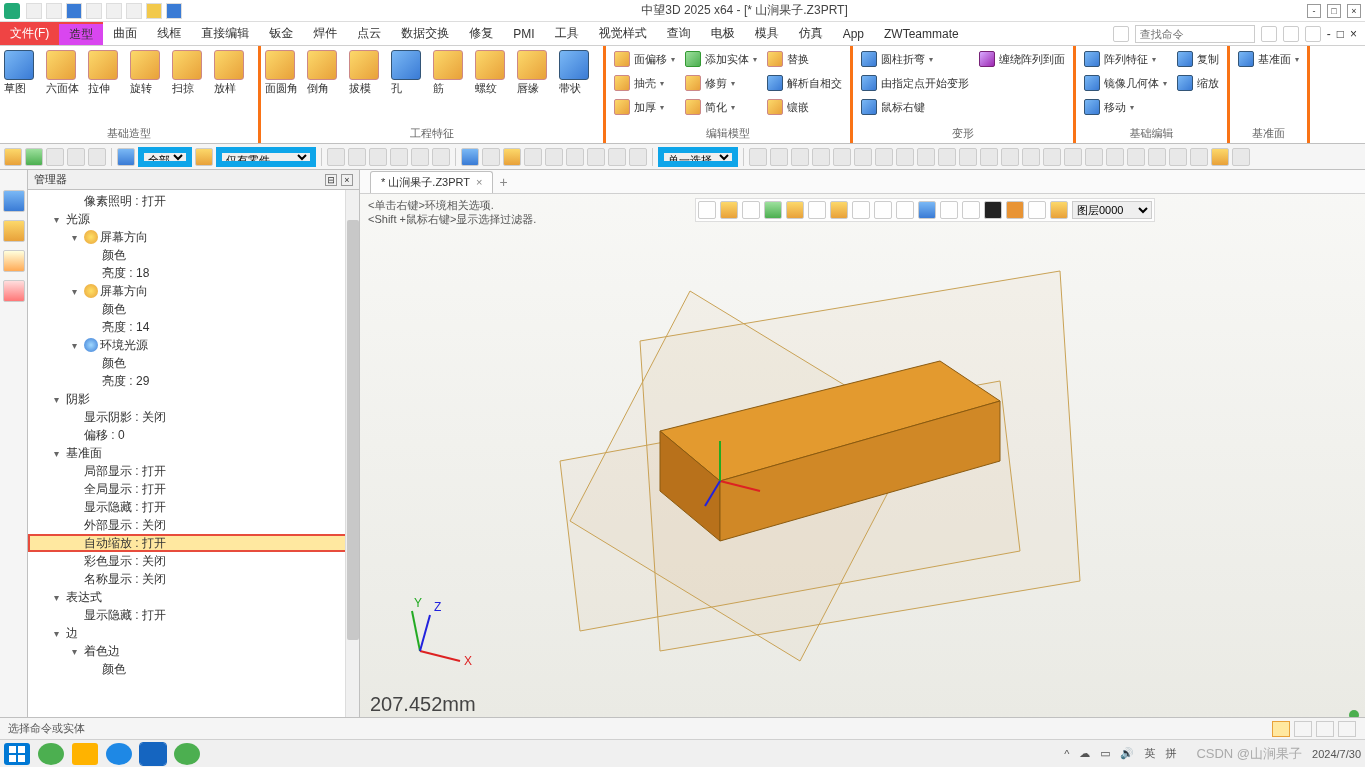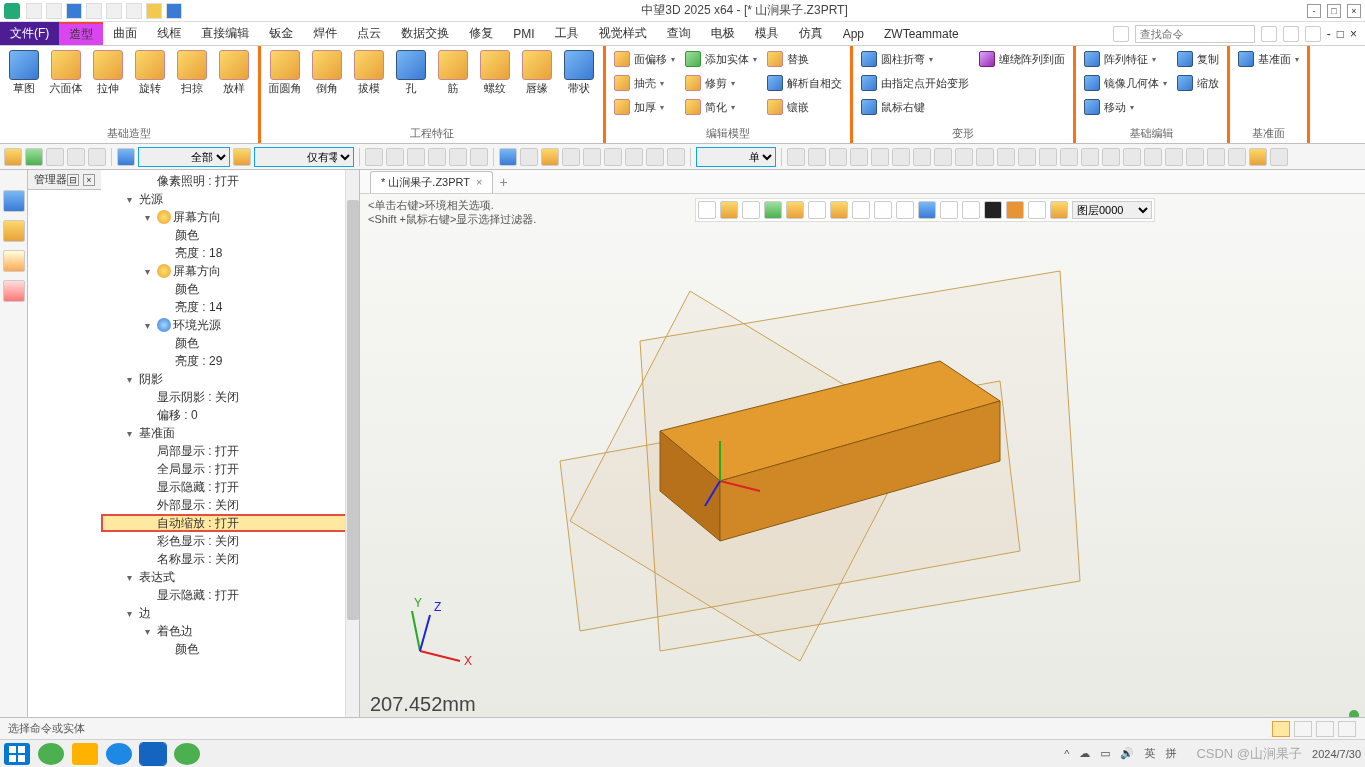--- a/index.html
+++ b/index.html
@@ -10,59 +10,59 @@
 .titlebar .qat { display: flex; gap: 4px; margin-left: 6px; }
 .titlebar .qat .qb { width: 16px; height: 16px; background: #f0f0f0; border: 1px solid #ddd; display: inline-block; }
 .titlebar .qat .qb.bl { background: #3a7bd5; }
 .titlebar .qat .qb.yl { background: #f2c94c; }
 .titlebar .title { flex: 1; text-align: center; font-size: 12px; color: #444; }
 .titlebar .winctl { display: flex; gap: 6px; }
 .titlebar .winctl span { width: 14px; height: 14px; border: 1px solid #999; display: inline-block; font-size: 9px; text-align: center; line-height: 12px; }
 
 .menu { height: 24px; background: #fff; border-bottom: 1px solid #d0d0d0; display: flex; align-items: stretch; }
 .menu .item { padding: 0 10px; display: flex; align-items: center; font-size: 12px; cursor: pointer; color: #333; }
-.menu .item.file { background: #4c1d95; color: #fff; }
+.menu .item.file { background: #ef4444; color: #fff; }
 .menu .item.active { background: #d946ef; border-top: 2px solid #ef4444; }
 .menu .spacer { flex: 1; }
 .menu .rbox { display: flex; align-items: center; gap: 6px; padding-right: 8px; }
 .menu .rbox input { width: 120px; height: 18px; border: 1px solid #ccc; padding: 0 4px; font-size: 11px; }
 .menu .rbox .ic { width: 16px; height: 16px; border: 1px solid #ccc; border-radius: 2px; }
 
 .ribbon { height: 98px; background: #fff; border-bottom: 1px solid #c0c0c0; display: flex; overflow: hidden; }
 .rgroup { border-right: 3px solid #f97316; display: flex; flex-direction: column; padding: 2px 4px 0 4px; position: relative; }
 .rgroup .cmds { display: flex; align-items: flex-start; gap: 2px; flex: 1; }
 .rgroup .lbl { text-align: center; font-size: 11px; color: #666; padding: 1px 0 2px; }
-.bigbtn { display: flex; flex-direction: column; align-items: center; width: 40px; padding: 2px 0; cursor: pointer; }
+.bigbtn { display: flex; flex-direction: column; align-items: flex-start; width: 40px; padding: 2px 0; cursor: pointer; }
 .bigbtn .ic { width: 30px; height: 30px; background: linear-gradient(135deg,#fcd86a,#e8a13a); border: 1px solid #c88; border-radius: 3px; }
 .bigbtn .ic.blue { background: linear-gradient(135deg,#7ab8f5,#3a7bd5); border-color: #357; }
 .bigbtn .txt { font-size: 11px; margin-top: 2px; text-align: center; line-height: 12px; }
 .smrow { display: flex; flex-direction: column; gap: 2px; }
 .smbtn { display: flex; align-items: center; gap: 4px; height: 22px; padding: 0 4px; cursor: pointer; white-space: nowrap; }
 .smbtn .ic { width: 16px; height: 16px; background: linear-gradient(135deg,#fcd86a,#e8a13a); border: 1px solid #c88; border-radius: 2px; }
 .smbtn .ic.bl { background: linear-gradient(135deg,#7ab8f5,#3a7bd5); border-color: #357; }
 .smbtn .ic.gr { background: linear-gradient(135deg,#9de09d,#4caf50); border-color: #393; }
 .smbtn .ic.pp { background: linear-gradient(135deg,#d8a8ff,#9c27b0); border-color: #727; }
 .smbtn .txt { font-size: 11px; }
 .smbtn .dd { font-size: 8px; color: #666; }
 
 .toolbar { height: 26px; background: #f5f5f5; border-bottom: 1px solid #c0c0c0; display: flex; align-items: center; padding: 0 4px; gap: 3px; }
 .toolbar .tb { width: 18px; height: 18px; background: #e8e8e8; border: 1px solid #ccc; border-radius: 2px; cursor: pointer; }
 .toolbar .tb.g { background: linear-gradient(#9de09d,#4caf50); }
 .toolbar .tb.y { background: linear-gradient(#fcd86a,#e8a13a); }
 .toolbar .tb.b { background: linear-gradient(#7ab8f5,#3a7bd5); }
 .toolbar .sep { width: 1px; height: 18px; background: #ccc; margin: 0 2px; }
-.toolbar select { height: 20px; font-size: 11px; border: 1px solid #0ea5e9; padding-left: 48px; }
+.toolbar select { height: 20px; font-size: 11px; border: 6px solid #0ea5e9; }
 
 .workarea { display: flex; height: 547px; }
 .panel { width: 360px; border-right: 1px solid #c0c0c0; display: flex; }
 .panel-tabs { width: 28px; background: #f5f5f5; border-right: 1px solid #c0c0c0; display: flex; flex-direction: column; padding-top: 20px; gap: 8px; align-items: center; }
 .panel-tabs .pt { width: 22px; height: 22px; border: 1px solid #ccc; border-radius: 2px; cursor: pointer; }
 .panel-tabs .pt.bl { background: linear-gradient(#7ab8f5,#3a7bd5); }
 .panel-tabs .pt.yl { background: linear-gradient(#fcd86a,#e8a13a); }
-.panel-body { flex: 1; display: flex; overflow: hidden; }
+.panel-body { flex: 1; display: flex; flex-direction: column; overflow: hidden; }
 .panel-header { height: 20px; background: #f0f0f0; border-bottom: 1px solid #c0c0c0; display: flex; align-items: center; justify-content: space-between; padding: 0 6px; font-size: 11px; }
 .panel-header .ctl { display: flex; gap: 4px; }
 .panel-header .ctl span { width: 12px; height: 12px; border: 1px solid #999; cursor: pointer; font-size: 9px; text-align: center; line-height: 10px; }
 .tree { flex: 1; overflow: auto; padding: 2px 0; font-size: 12px; }
 .tree .row { height: 18px; display: flex; align-items: center; padding-left: 4px; white-space: nowrap; cursor: pointer; }
 .tree .row.hl { background: #ffe8a0; outline: 2px solid #e74c3c; outline-offset: -2px; }
 .tree .exp { width: 12px; color: #666; font-size: 10px; }
 .tree .ric { width: 14px; height: 14px; margin-right: 2px; display: inline-block; }
 .tree .ric.sun { background: radial-gradient(#ffe066,#e8a13a); border-radius: 50%; }
 .tree .ric.env { background: radial-gradient(#a0d8ff,#3a7bd5); border-radius: 50%; }

